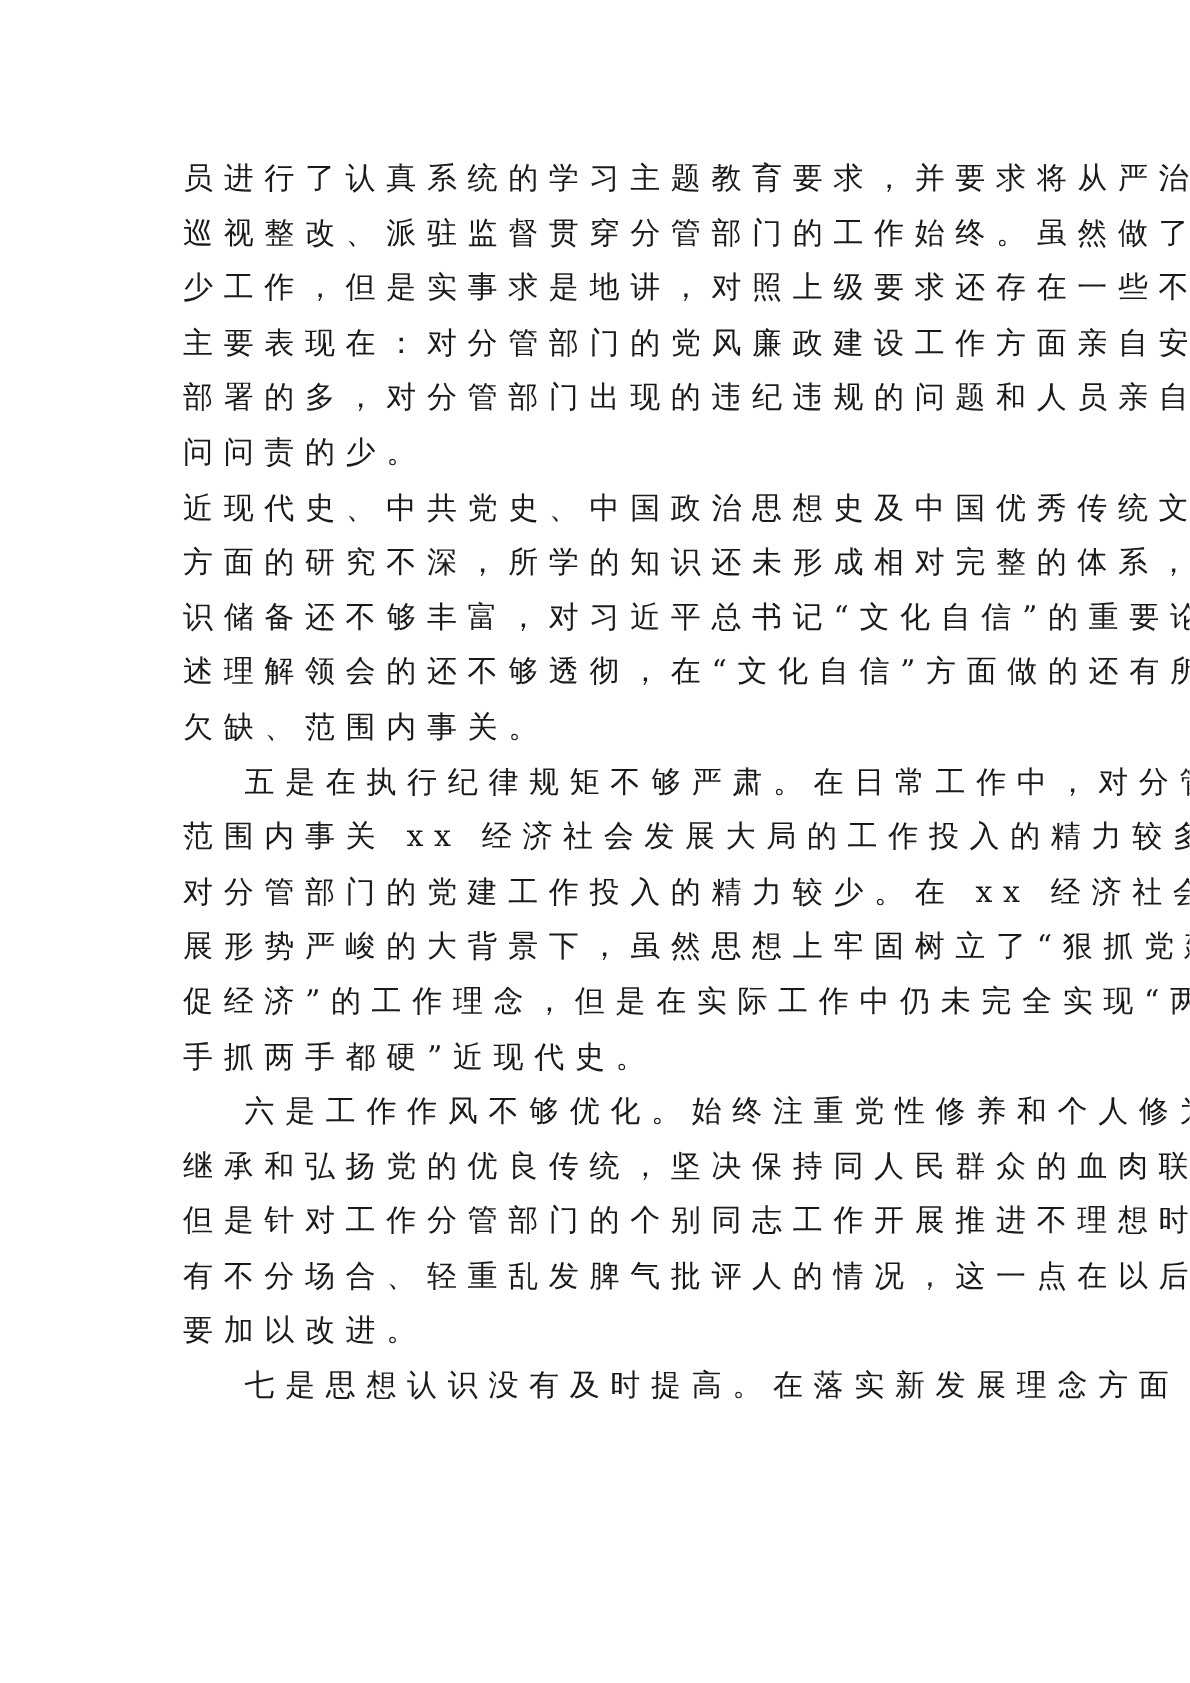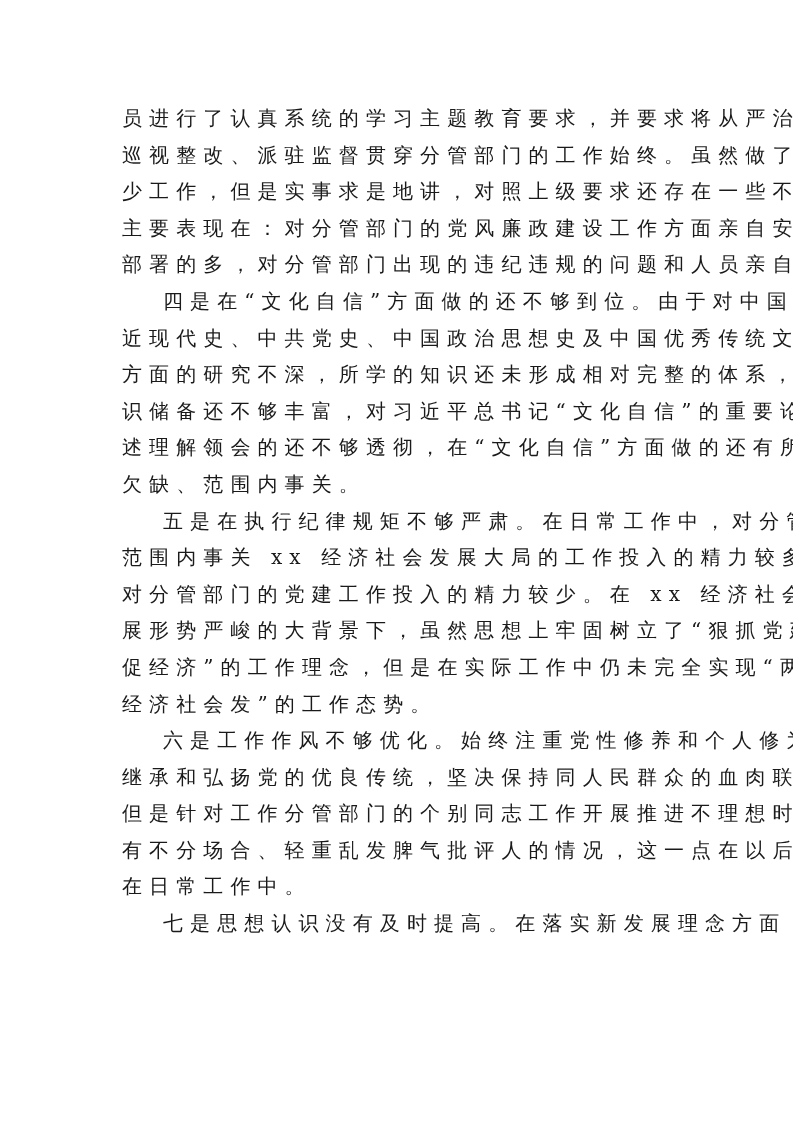--- a/index.html
+++ b/index.html
@@ -45,46 +45,46 @@
 
 <div class="page">
   <div class="content">
 
     <div class="paragraph">
       <div class="line">员进行了认真系统的学习主题教育要求，并要求将从严治党、</div>
       <div class="line">巡视整改、派驻监督贯穿分管部门的工作始终。虽然做了不</div>
       <div class="line">少工作，但是实事求是地讲，对照上级要求还存在一些不足。</div>
       <div class="line">主要表现在：对分管部门的党风廉政建设工作方面亲自安排</div>
       <div class="line">部署的多，对分管部门出现的违纪违规的问题和人员亲自过</div>
+      <div class="line">问问责的少。</div>
     </div>
 
     <div class="paragraph">
-      <div class="line indent">四是在“文化自信”方面做的还不够到位。由于对中国</div>
       <div class="line">近现代史、中共党史、中国政治思想史及中国优秀传统文化</div>
       <div class="line">方面的研究不深，所学的知识还未形成相对完整的体系，知</div>
       <div class="line">识储备还不够丰富，对习近平总书记“文化自信”的重要论</div>
       <div class="line">述理解领会的还不够透彻，在“文化自信”方面做的还有所</div>
       <div class="line">欠缺、范围内事关。</div>
     </div>
 
     <div class="paragraph">
       <div class="line indent">五是在执行纪律规矩不够严肃。在日常工作中，对分管</div>
       <div class="line">范围内事关 xx 经济社会发展大局的工作投入的精力较多，</div>
       <div class="line">对分管部门的党建工作投入的精力较少。在 xx 经济社会发</div>
       <div class="line">展形势严峻的大背景下，虽然思想上牢固树立了“狠抓党建</div>
       <div class="line">促经济”的工作理念，但是在实际工作中仍未完全实现“两</div>
-      <div class="line">经济社会发”的工作态势。</div>
+      <div class="line">手抓两手都硬”近现代史。</div>
     </div>
 
     <div class="paragraph">
       <div class="line indent">六是工作作风不够优化。始终注重党性修养和个人修为，</div>
       <div class="line">继承和弘扬党的优良传统，坚决保持同人民群众的血肉联系。</div>
       <div class="line">但是针对工作分管部门的个别同志工作开展推进不理想时，</div>
       <div class="line">有不分场合、轻重乱发脾气批评人的情况，这一点在以后需</div>
-      <div class="line">在日常工作中。</div>
+      <div class="line">要加以改进。</div>
     </div>
 
     <div class="paragraph">
       <div class="line indent">七是思想认识没有及时提高。在落实新发展理念方面，</div>
     </div>
 
   </div>
 </div>
 
 </body></html>

